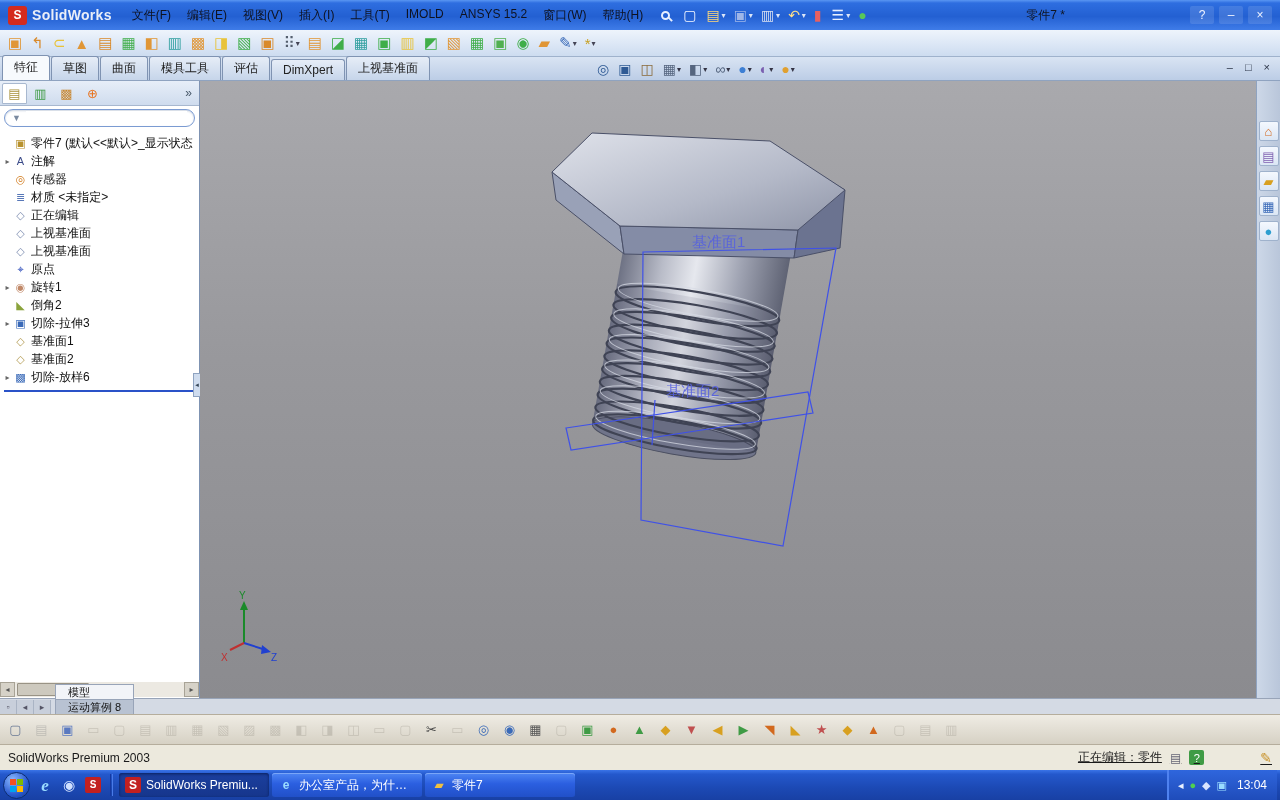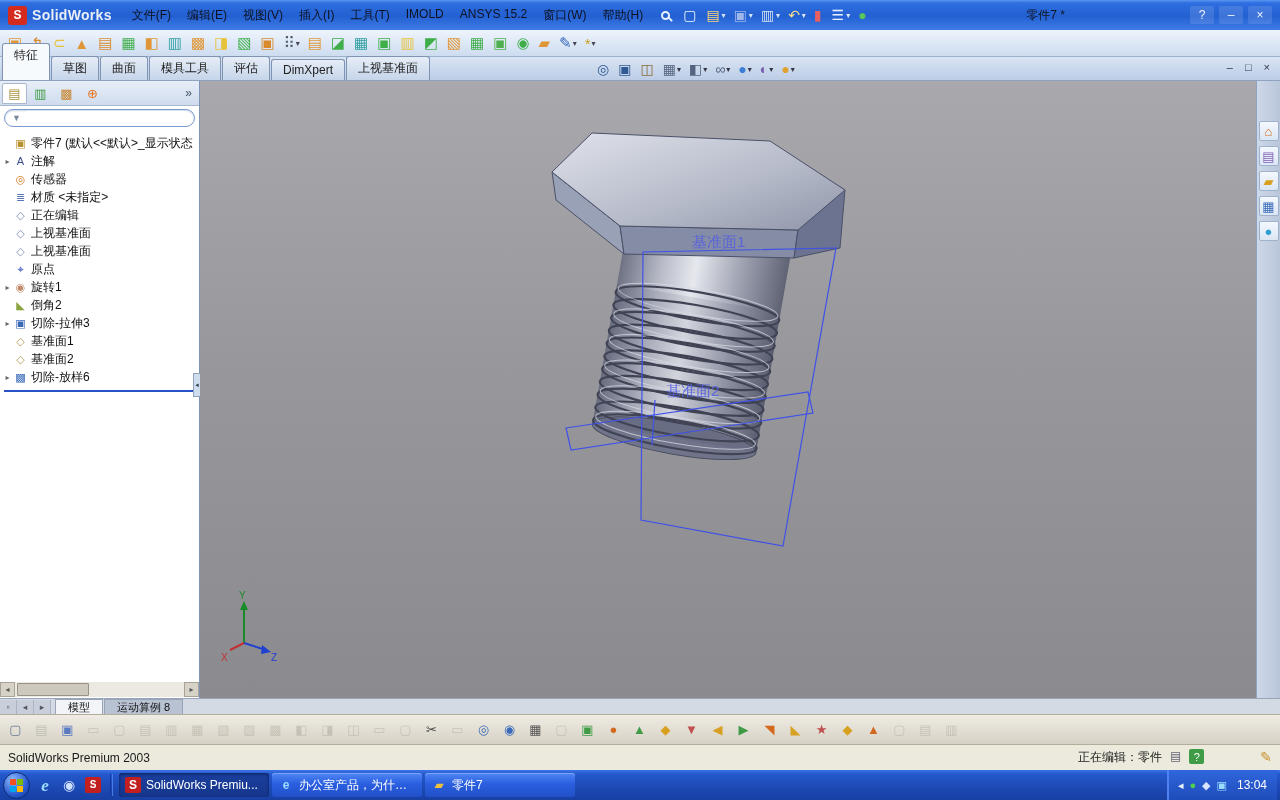--- a/index.html
+++ b/index.html
@@ -25,21 +25,21 @@
 
   
   #toolbar2{left:0;top:30px;width:1280px;height:27px;background:linear-gradient(180deg,#eef4fc,#cddcf0);border-bottom:1px solid #9fb2cc;display:flex;align-items:center;padding:0 5px;gap:2px;}
   .t2{height:22px;display:flex;align-items:center;justify-content:center;font-size:15px;padding:0 3px;border-radius:2px;}
   .t2 .dd{font-size:8px;color:#445;margin-left:1px;}
 
   
   #cmdrow{left:0;top:57px;width:1280px;height:24px;background:linear-gradient(180deg,#d9e4f3,#bccde6);border-bottom:1px solid #8fa3c0;}
   #cmdtabs{position:absolute;left:2px;bottom:0;display:flex;align-items:flex-end;}
   .tab{padding:3px 11px 3px;font-size:12px;color:#222;background:linear-gradient(#e6edf7,#c6d5ea);border:1px solid #7f93b2;border-bottom:none;border-radius:3px 3px 0 0;margin-right:1px;}
-  .tab.active{background:#f7fafd;padding-bottom:16px;}
+  .tab.active{background:#f7fafd;padding-bottom:4px;}
   #viewbar{position:absolute;left:595px;top:2px;display:flex;gap:4px;align-items:center;}
   .vbtn{display:flex;align-items:center;height:20px;padding:0 2px;}
   .vbtn .vi{font-size:14px;line-height:1;}
   .vbtn .dd{font-size:8px;color:#334;margin-left:1px;}
   #cmd-winbtns{position:absolute;right:10px;top:4px;display:flex;gap:12px;color:#2a3346;font-size:11px;}
   #cmd-winbtns span{cursor:default;}
 
   
   #leftpanel{left:0;top:81px;width:200px;height:617px;background:#fff;border-right:1px solid #7f93b2;}
   #pane-tabs{height:25px;background:linear-gradient(#e7eef8,#cfdcee);border-bottom:1px solid #a8b8cf;display:flex;align-items:center;padding:0 2px;gap:1px;}
@@ -76,21 +76,21 @@
   .mtab{padding:0 12px;background:#b8c2d2;border:1px solid #98a4b8;border-bottom:none;margin-right:1px;height:15px;display:flex;align-items:center;}
   .mtab.active{background:#f2f4f8;}
 
   
   #bottombar{left:0;top:714px;width:1280px;height:30px;background:linear-gradient(#efece4,#d6d1c4);border-top:1px solid #b5ad9c;display:flex;align-items:center;padding:0 5px;gap:5px;}
   .bbtn{width:21px;height:21px;display:flex;align-items:center;justify-content:center;font-size:13px;border-radius:2px;line-height:1;}
   .bbtn.mut{opacity:.38;}
 
   
   #statusbar{left:0;top:744px;width:1280px;height:26px;background:#ece9dd;border-top:1px solid #b5ad9c;display:flex;align-items:center;padding:0 8px;font-size:12px;color:#1a1a1a;}
-  #status-right{margin-left:auto;display:flex;gap:8px;}
+  #status-right{margin-left:auto;display:flex;align-items:center;gap:8px;text-decoration:underline;}
   .sdoc{color:#667;font-size:12px;}
   .help-box{width:15px;height:15px;background:#3f9b45;color:#fff;font-size:11px;display:flex;align-items:center;justify-content:center;border-radius:2px;}
   .pencil{margin-left:48px;color:#c8922a;font-size:14px;}
 
   
   #taskbar{left:0;top:770px;width:1280px;height:30px;background:linear-gradient(180deg,#3a74e8 0%,#2458cc 14%,#1c49b4 60%,#1840a4 100%);display:flex;align-items:center;padding:0 3px;gap:4px;}
   #start-orb{width:27px;height:27px;border-radius:50%;background:radial-gradient(circle at 35% 28%,#8cbaff,#2a5ad0 60%,#123a90);border:1px solid #0c2d70;display:flex;align-items:center;justify-content:center;flex:0 0 auto;}
   .flag{width:13px;height:13px;display:grid;grid-template-columns:6px 6px;grid-template-rows:6px 6px;gap:1px;}
   .flag i{display:block;}
   .flag i:nth-child(1){background:#f25022;}
@@ -595,21 +595,21 @@
       </span>
     </div>
 
   <div id="modeltabs" class="abs">
     <div style="display:flex;">
 
     <span class="mnav">▫</span>
         <span class="mnav">◂</span>
         <span class="mnav">▸</span>
       </div>
-    <div style="display:flex;margin-left:4px;">
+    <div style="display:flex;margin-left:4px;flex-direction:column;">
 
     <span class="mtab active">模型</span>
         <span class="mtab">运动算例 8</span>
       </div>
   </div>
 
   <div id="bottombar" class="abs">
 
   <span class="bbtn" style="color: rgb(106, 122, 149);">▢</span>
       <span class="bbtn mut" style="color: rgb(138, 138, 138);">▤</span>

